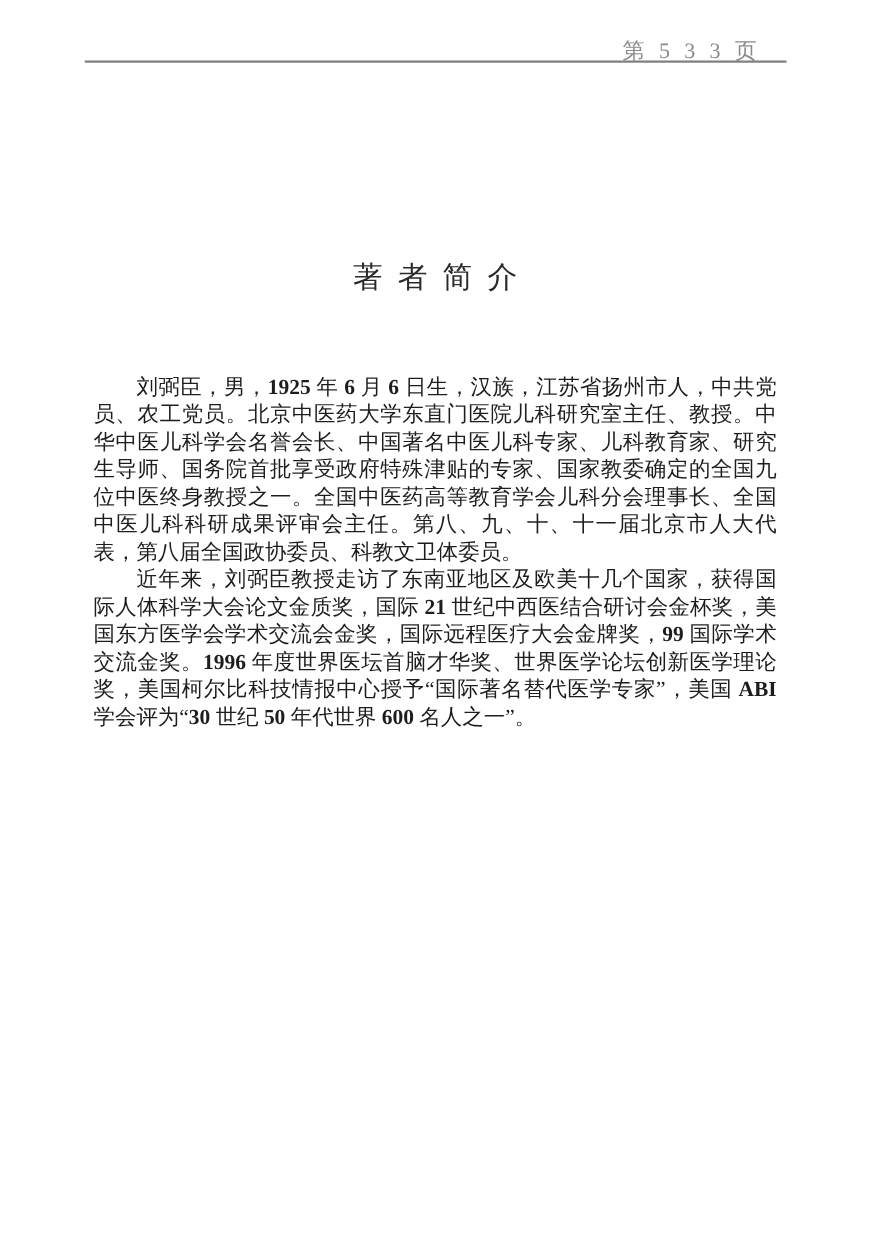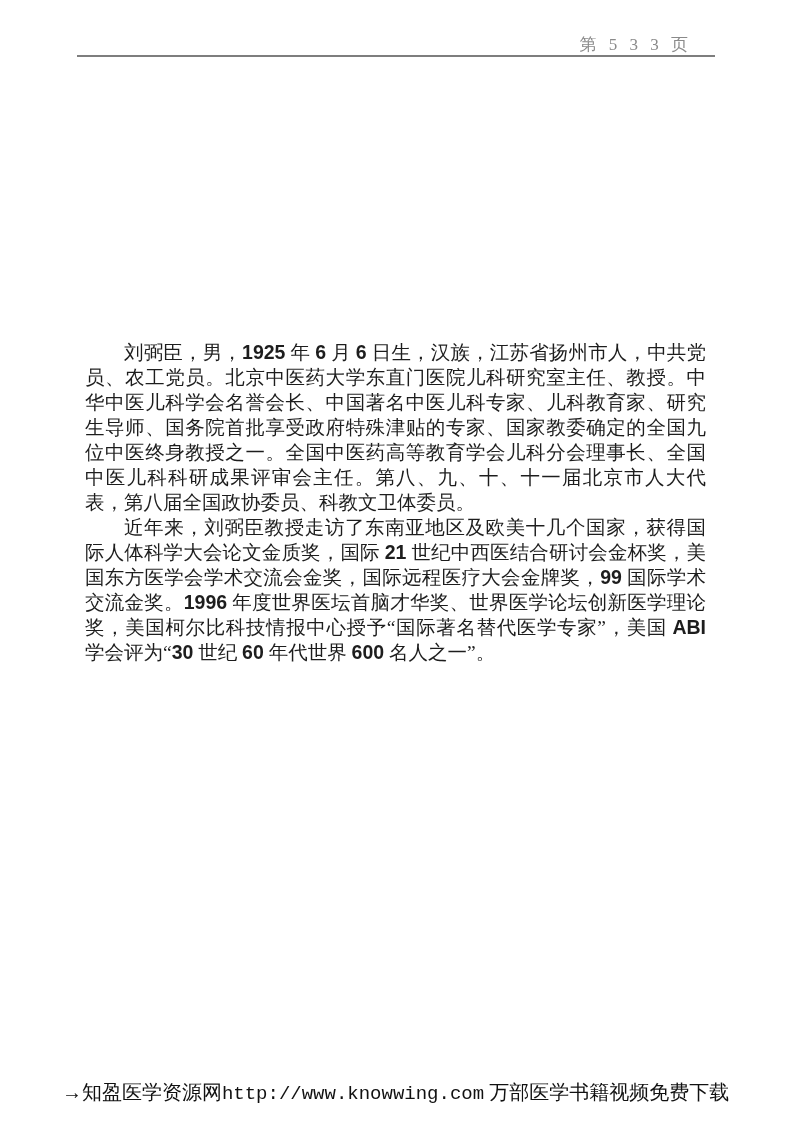--- a/index.html
+++ b/index.html
@@ -9,21 +9,21 @@
     height: 1122px;
     background: #ffffff;
     font-family: "Liberation Serif", "DejaVu Serif", serif;
     color: #1d1d1d;
     overflow: hidden;
   }
   .page-number {
     position: absolute;
     top: 33px;
     right: 101px;
-    font-size: 17px;
+    font-size: 20px;
     color: #8a8a8a;
     letter-spacing: 2px;
     word-spacing: 4px;
     white-space: nowrap;
   }
   .header-rule {
     position: absolute;
     top: 55px;
     left: 77px;
     width: 638px;
@@ -50,21 +50,21 @@
     line-height: 25px;
     text-align: justify;
     color: #1d1d1d;
   }
   .body-text p {
     margin: 0;
     text-indent: 2em;
   }
   .num {
     font-weight: bold;
-    font-family: Liberation Sans, sans-serif;
+    font-family: Liberation Serif, serif;
   }
   .footer-note {
     position: absolute;
     top: 1079px;
     left: 0;
     width: 100%;
     text-align: center;
     font-size: 20px;
     color: #111111;
     white-space: nowrap;
@@ -76,23 +76,21 @@
 </style>
 </head>
 <body>
 
 <div class="page">
 
   <div class="page-number">第 5 3 3 页</div>
 
   <div class="header-rule"></div>
 
+  <div class="page-title">著 者 简 介</div>
 
   <div class="body-text">
     <p>刘弼臣，男，<span class="num">1925</span> 年 <span class="num">6</span> 月 <span class="num">6</span> 日生，汉族，江苏省扬州市人，中共党员、农工党员。北京中医药大学东直门医院儿科研究室主任、教授。中华中医儿科学会名誉会长、中国著名中医儿科专家、儿科教育家、研究生导师、国务院首批享受政府特殊津贴的专家、国家教委确定的全国九位中医终身教授之一。全国中医药高等教育学会儿科分会理事长、全国中医儿科科研成果评审会主任。第八、九、十、十一届北京市人大代表，第八届全国政协委员、科教文卫体委员。</p>
-    <p>近年来，刘弼臣教授走访了东南亚地区及欧美十几个国家，获得国际人体科学大会论文金质奖，国际 <span class="num">21</span> 世纪中西医结合研讨会金杯奖，美国东方医学会学术交流会金奖，国际远程医疗大会金牌奖，<span class="num">99</span> 国际学术交流金奖。<span class="num">1996</span> 年度世界医坛首脑才华奖、世界医学论坛创新医学理论奖，美国柯尔比科技情报中心授予“国际著名替代医学专家”，美国 <span class="num">ABI</span> 学会评为“<span class="num">30</span> 世纪 <span class="num">60</span> 年代世界 <span class="num">600</span> 名人之一”。</p>
+    <p>近年来，刘弼臣教授走访了东南亚地区及欧美十几个国家，获得国际人体科学大会论文金质奖，国际 <span class="num">21</span> 世纪中西医结合研讨会金杯奖，美国东方医学会学术交流会金奖，国际远程医疗大会金牌奖，<span class="num">99</span> 国际学术交流金奖。<span class="num">1996</span> 年度世界医坛首脑才华奖、世界医学论坛创新医学理论奖，美国柯尔比科技情报中心授予“国际著名替代医学专家”，美国 <span class="num">ABI</span> 学会评为“<span class="num">30</span> 世纪 <span class="num">50</span> 年代世界 <span class="num">600</span> 名人之一”。</p>
   </div>
 
-  <div class="footer-note">
-    <span>→知盈医学资源网</span><span class="footer-url">http://www.knowwing.com</span><span> 万部医学书籍视频免费下载</span>
-  </div>
 
 </div>
 
 </body></html>

